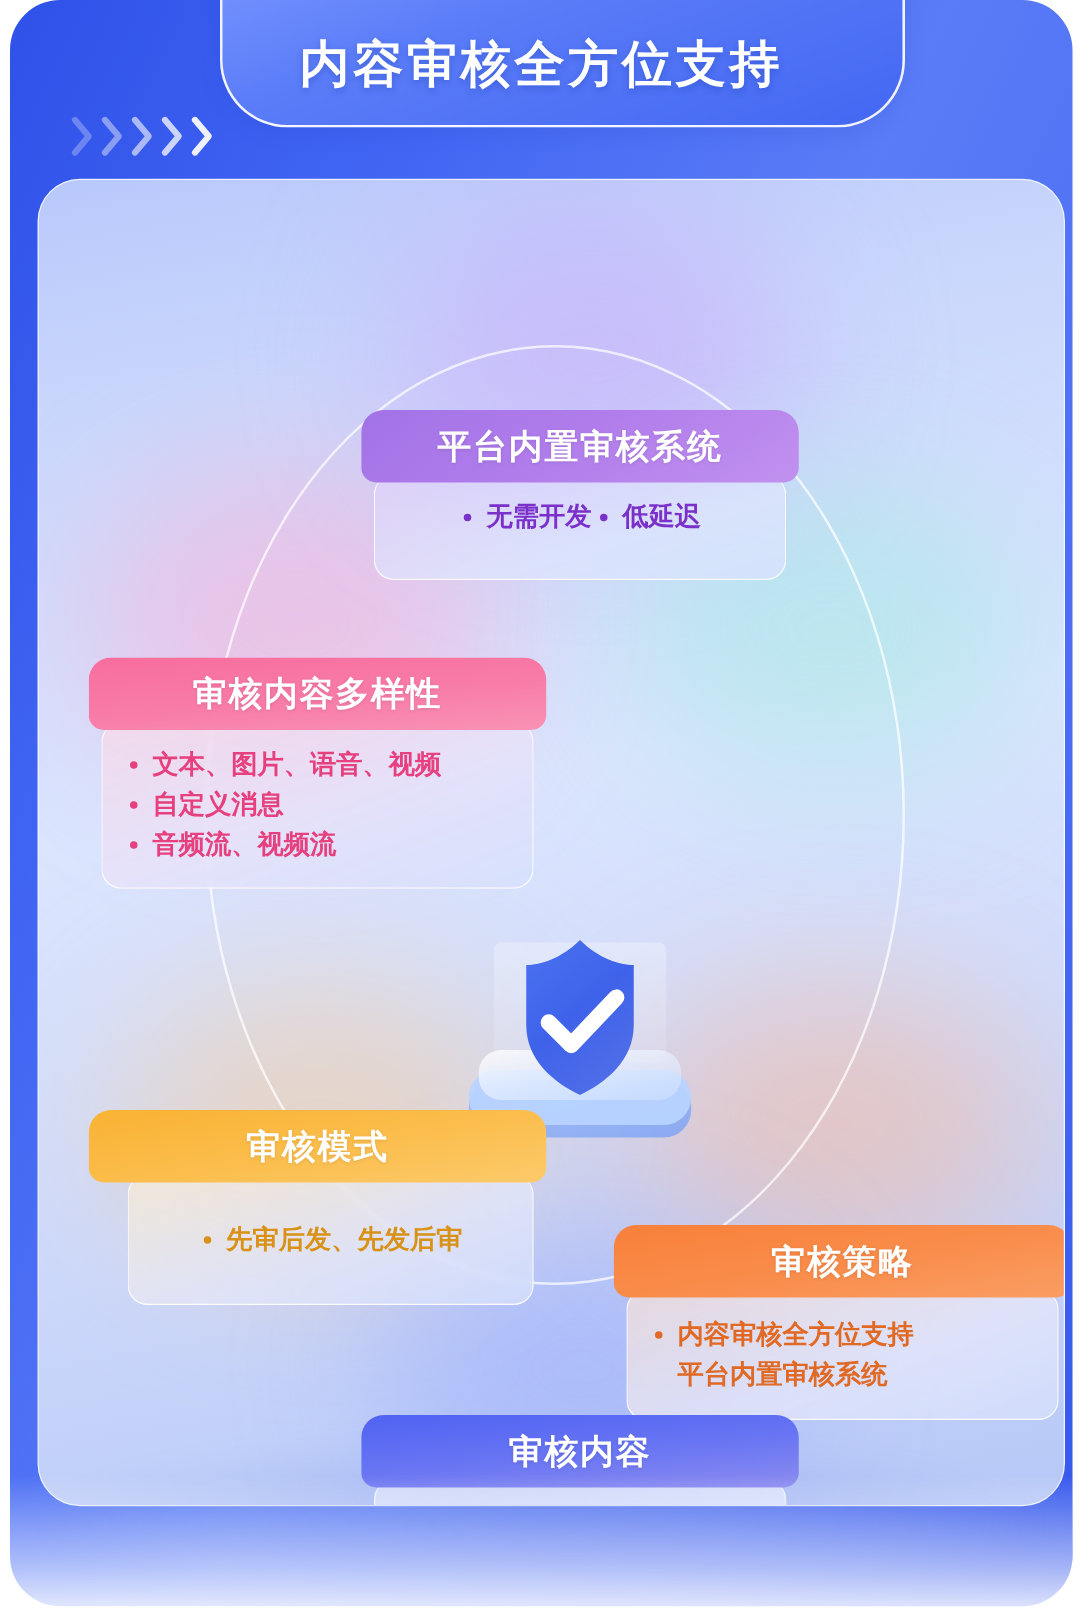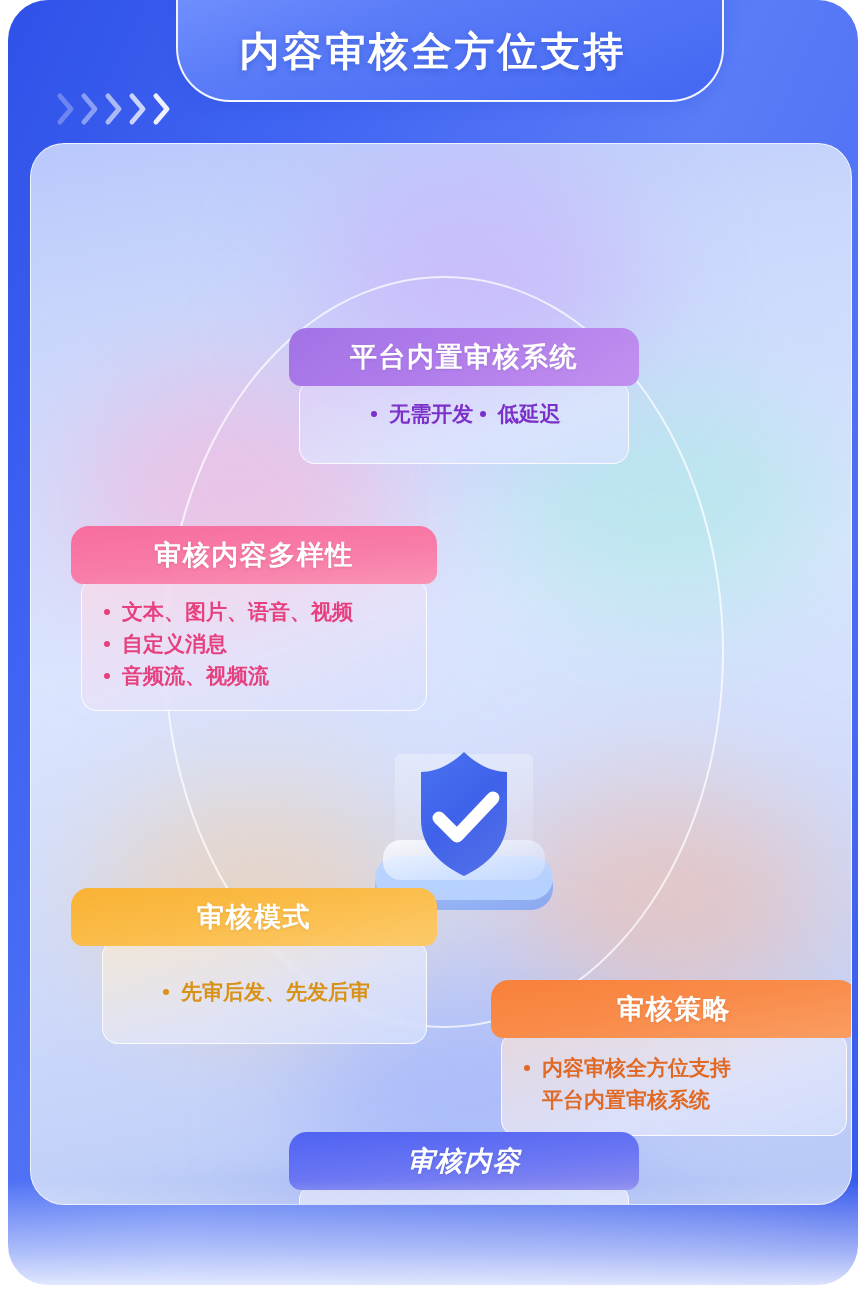--- a/index.html
+++ b/index.html
@@ -239,21 +239,20 @@
     display: flex;
     align-items: center;
   }
   #card-policy .bullets { width: 100%; }
   #card-policy .bullets li { color: #e06a25; }
 
   
   #card-content { left: 258px; top: 988px; width: 350px; }
   #card-content .card-head {
     background: linear-gradient(175deg, #4f62f2 0%, #6a76f3 55%, #8d8cf0 100%);
-    font-style: italic;
   }
   #card-content .card-body {
     background: linear-gradient(160deg, rgba(222,226,252,0.76) 0%, rgba(224,231,253,0.82) 60%, rgba(218,228,253,0.84) 100%);
     min-height: 96px;
   }
   #card-content .bullets li { color: #2f56e8; }
 
   .nowrap-line { display: block; }
 
   

